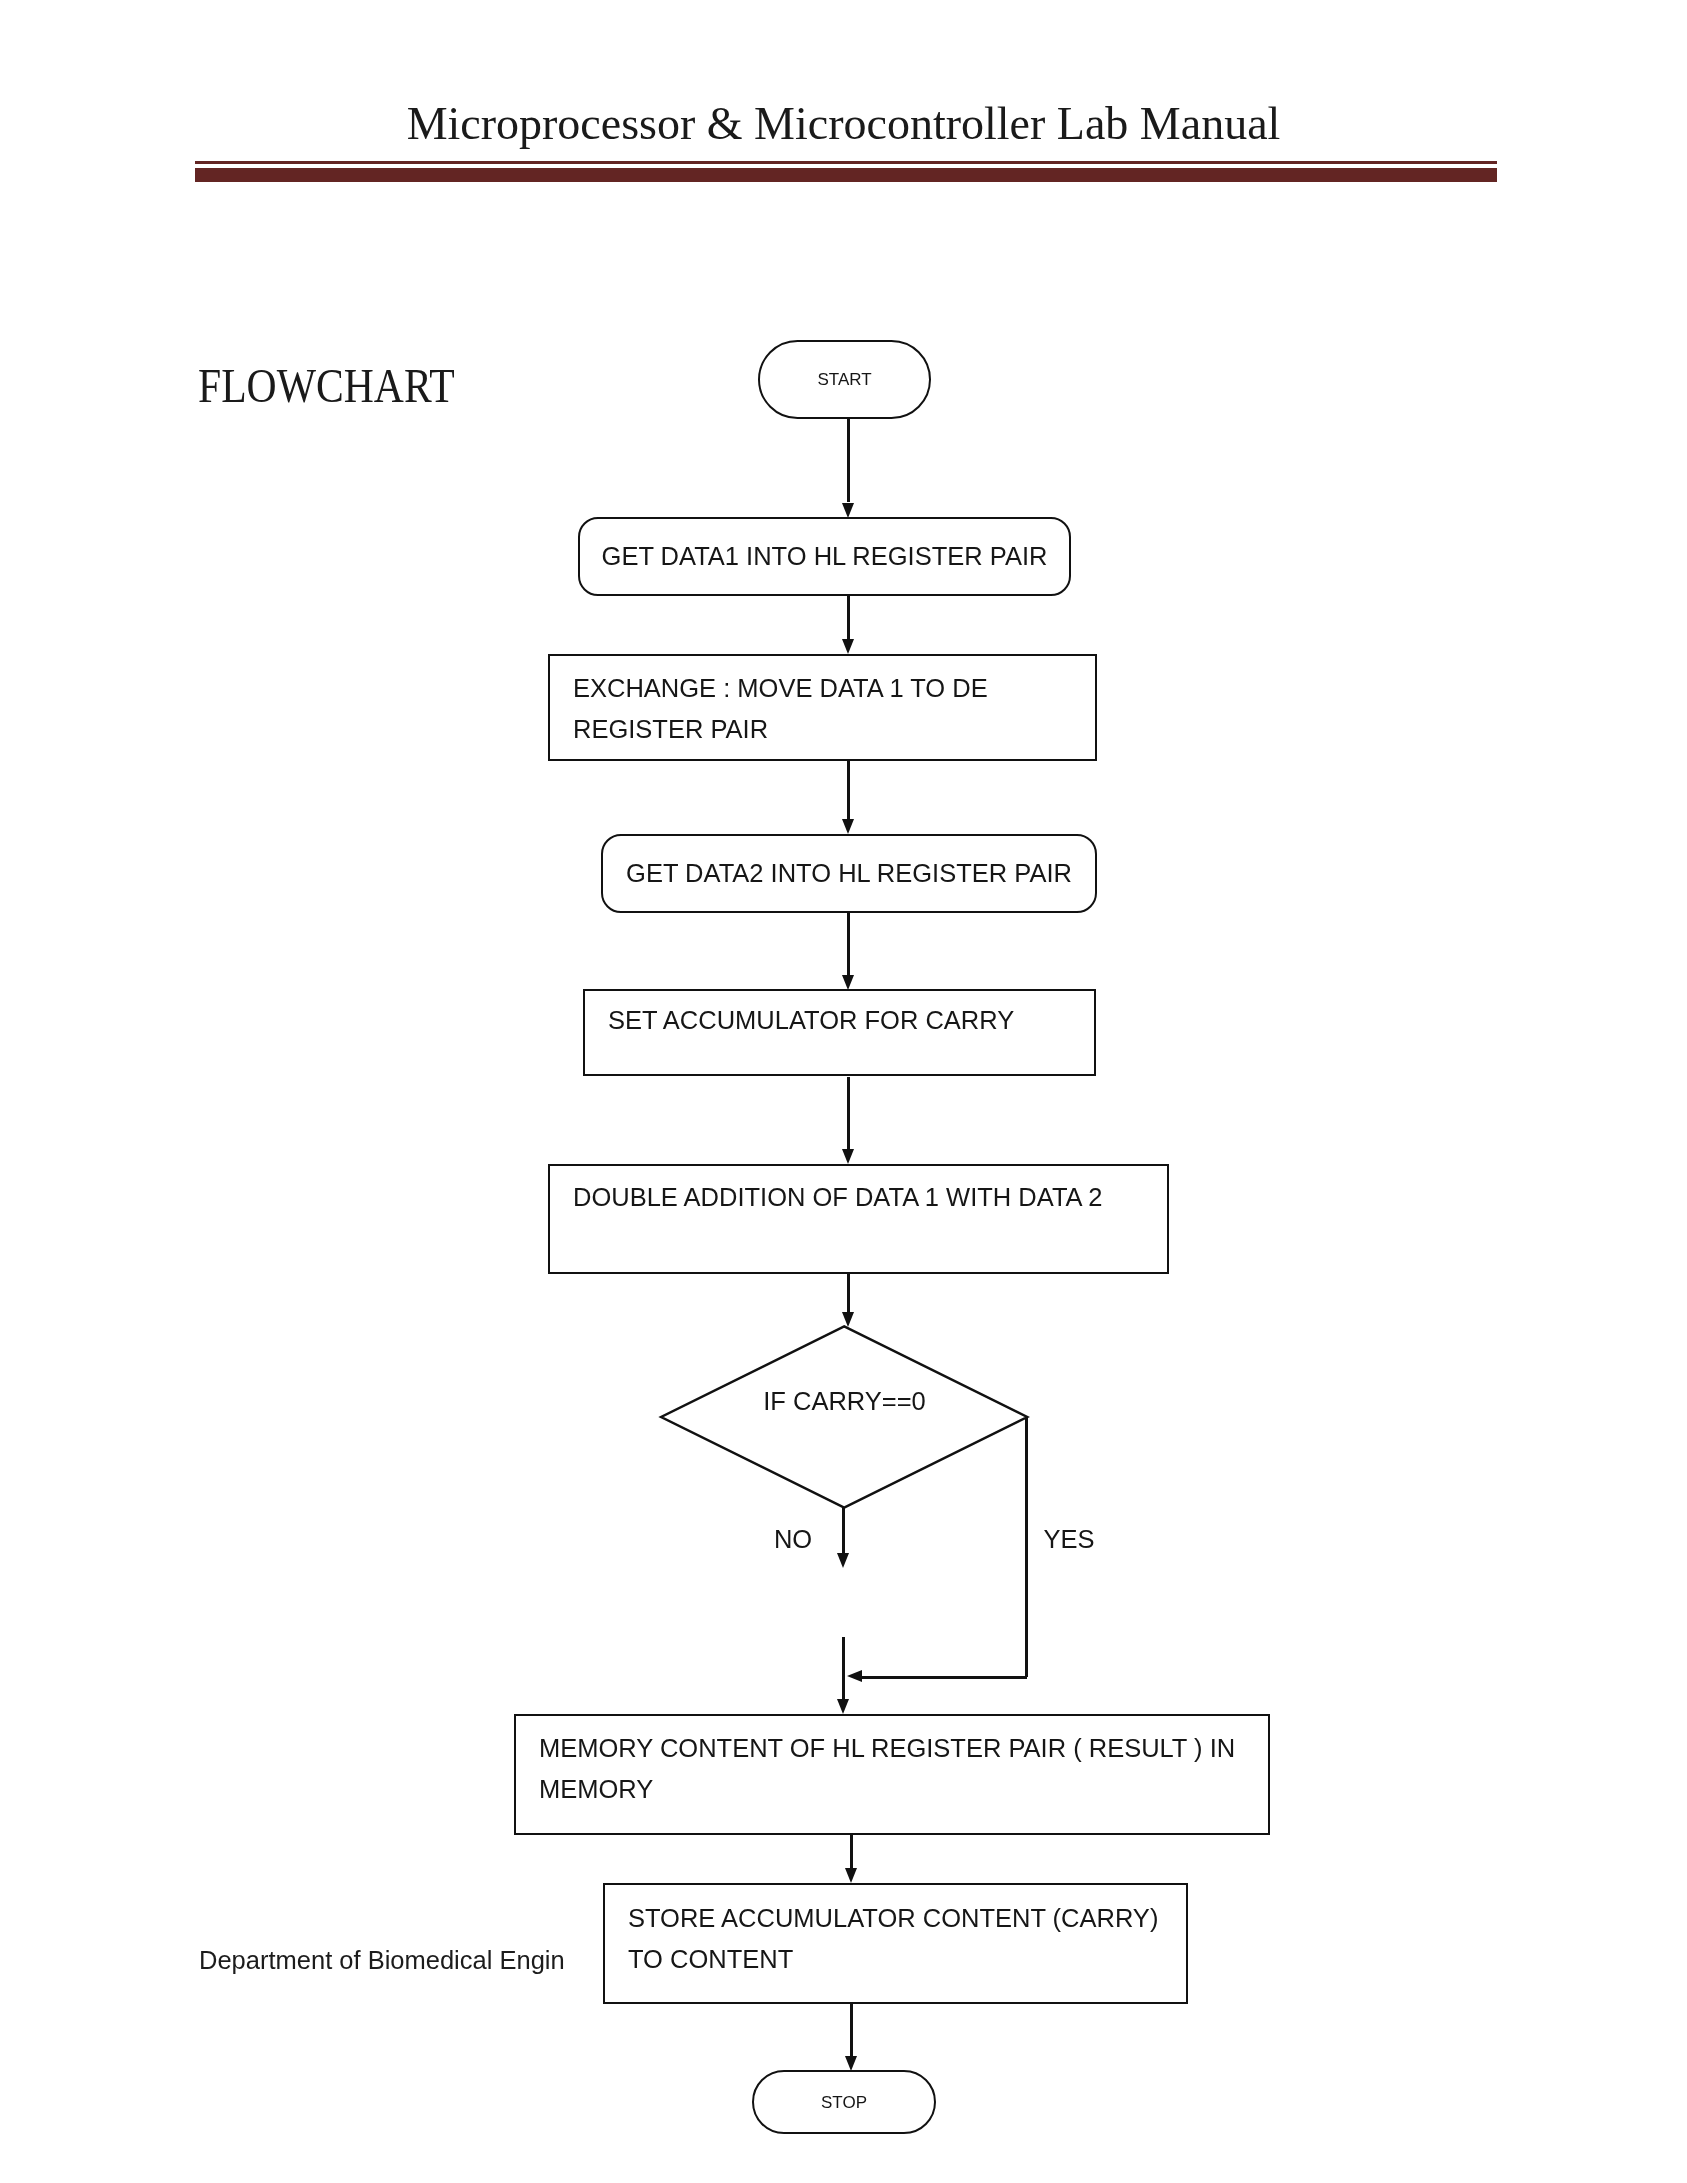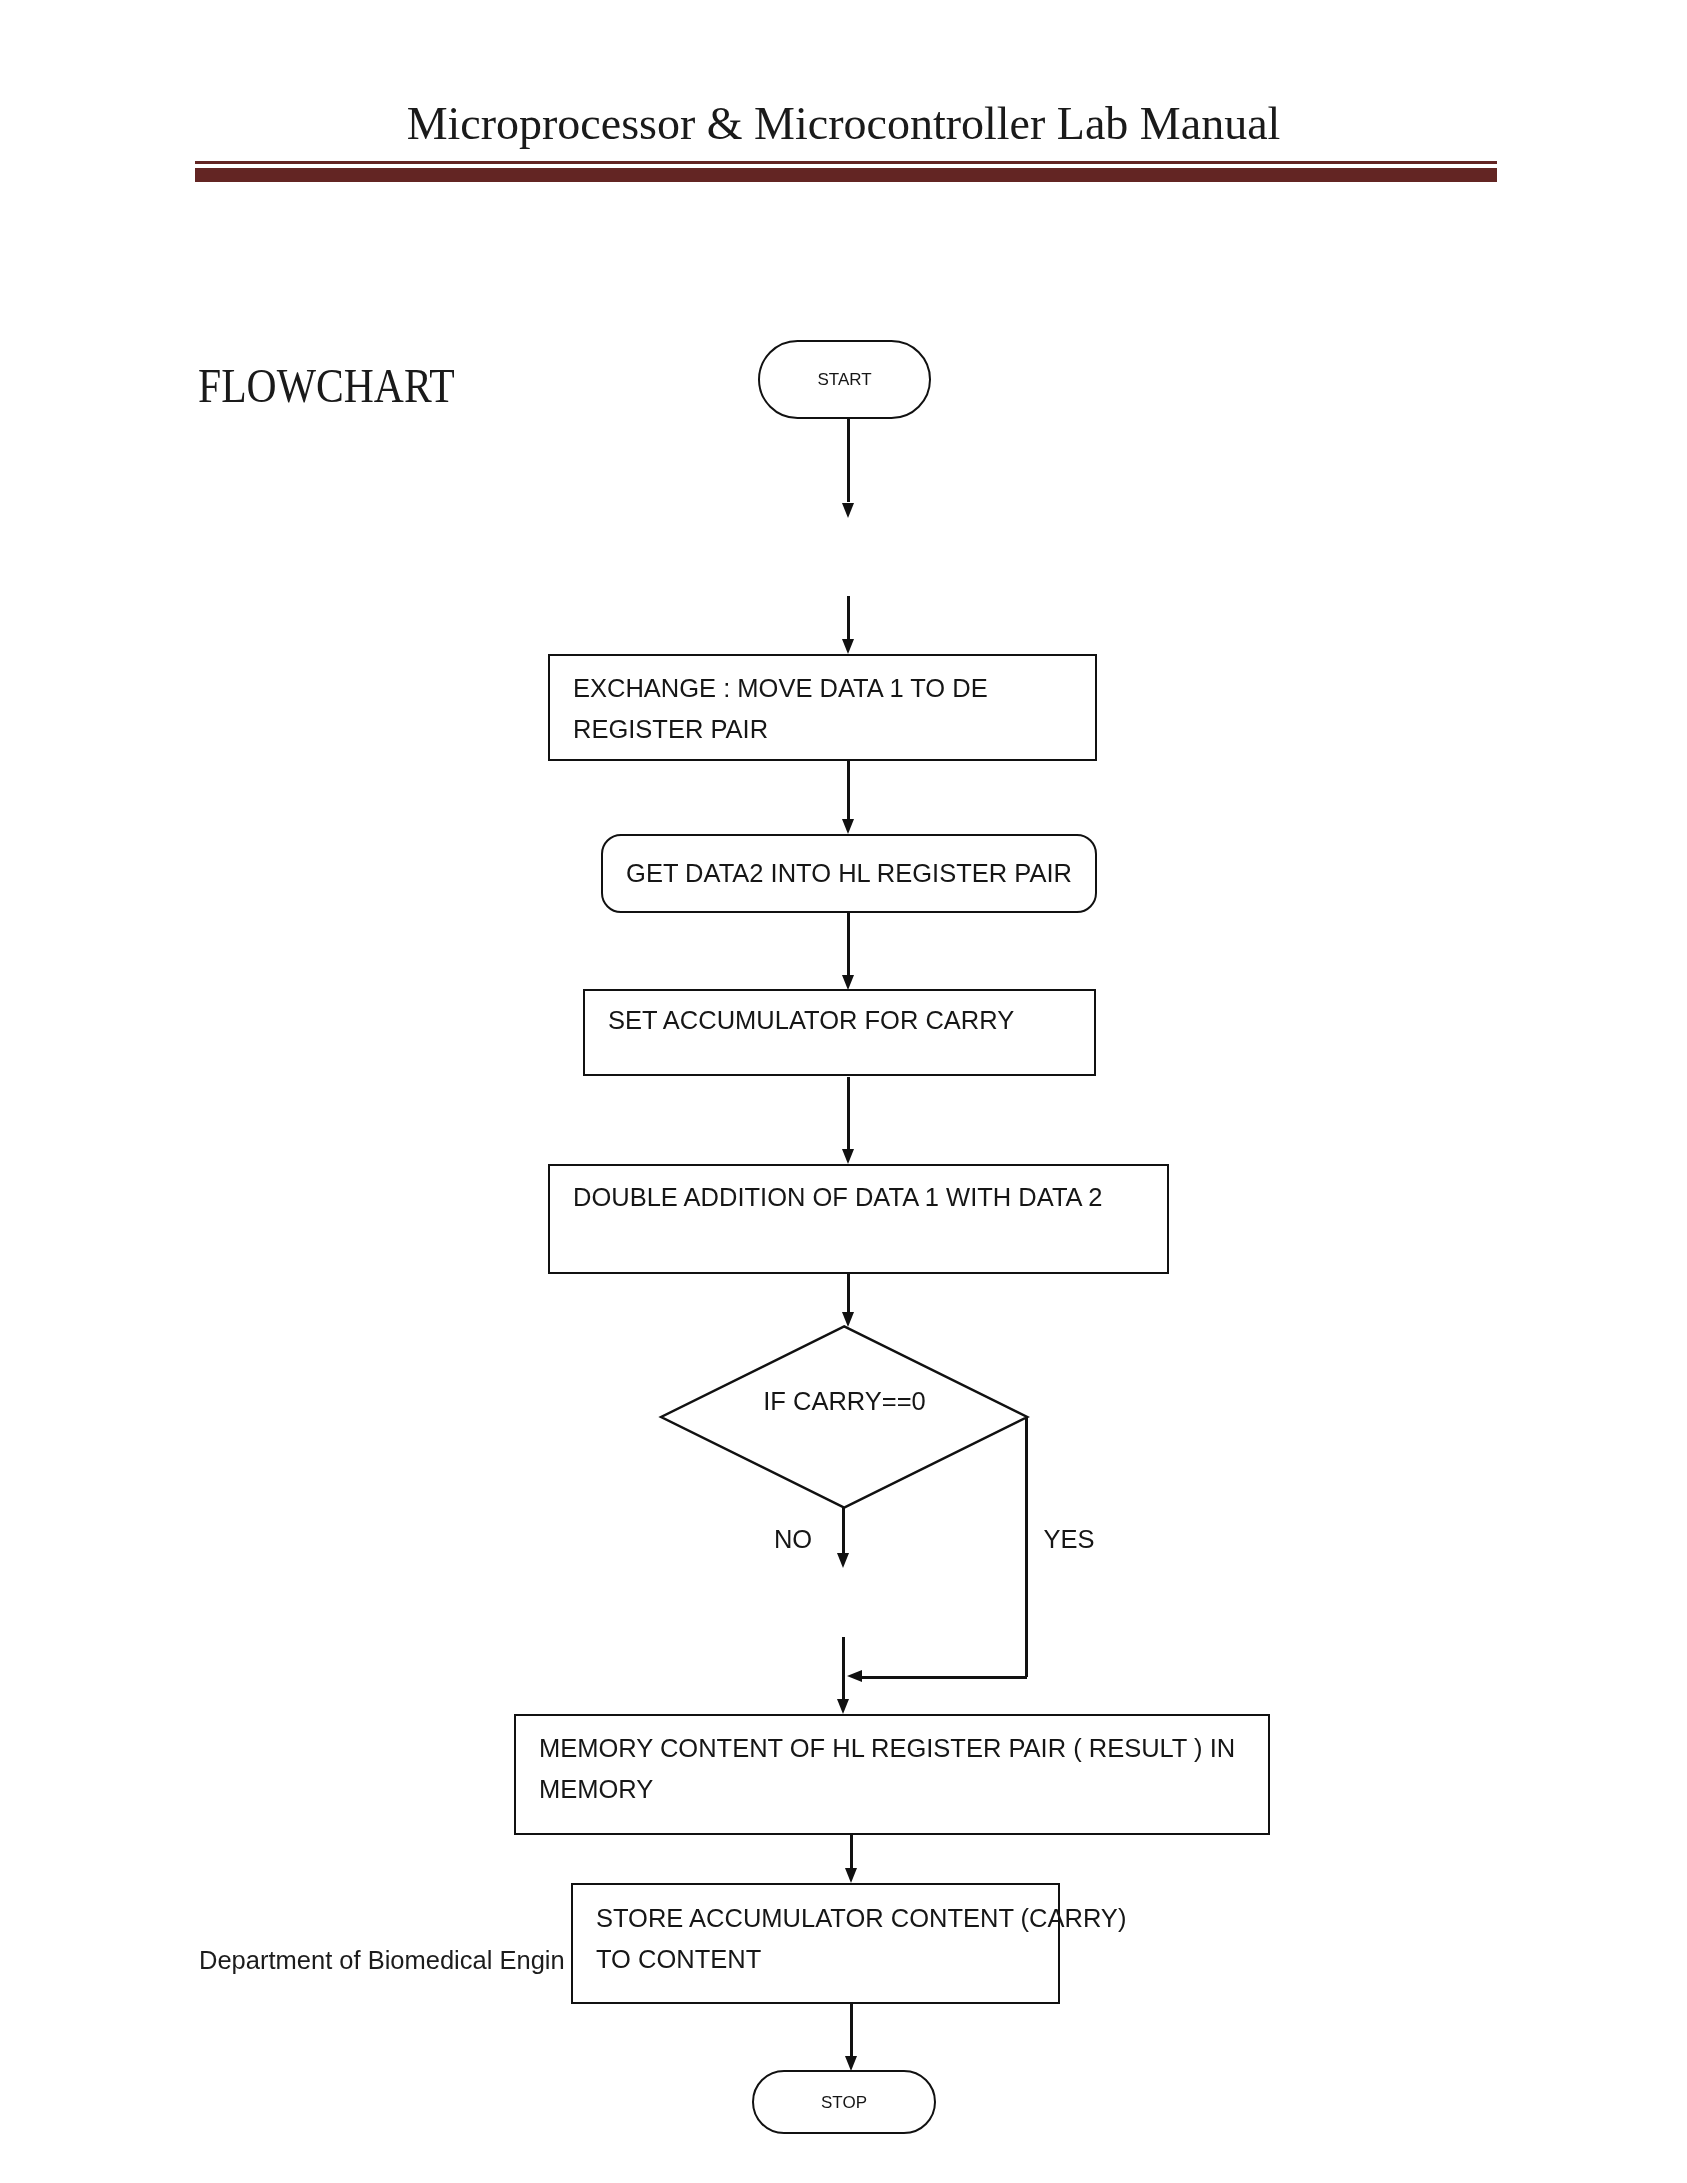--- a/index.html
+++ b/index.html
@@ -97,20 +97,23 @@
   <div class="vline" style="left:850px;top:1835px;height:33px;"></div>
   <div class="head-down" style="left:845px;top:1868px;"></div>
 
   <div class="vline" style="left:850px;top:2004px;height:52px;"></div>
   <div class="head-down" style="left:845px;top:2056px;"></div>
 
   <div class="node terminator center" style="left:758px;top:340px;width:173px;height:79px;">
     <span>START</span>
   </div>
 
+  <div class="node rounded center" style="left:578px;top:517px;width:493px;height:79px;">
+    <span>GET DATA1 INTO HL REGISTER PAIR</span>
+  </div>
 
   <div class="node pad two-line" style="left:548px;top:654px;width:549px;height:107px;padding-top:11.5px;line-height:41px;">
     <div class="nline">EXCHANGE : MOVE DATA 1 TO DE</div>
     <div class="nline">REGISTER PAIR</div>
   </div>
 
   <div class="node rounded center" style="left:601px;top:834px;width:496px;height:79px;">
     <span>GET DATA2 INTO HL REGISTER PAIR</span>
   </div>
 
@@ -131,21 +134,21 @@
 
   <div class="edge-label" style="left:756px;top:1523px;width:74px;">NO</div>
   <div class="edge-label" style="left:1028px;top:1523px;width:82px;">YES</div>
 
 
   <div class="node pad two-line" style="left:514px;top:1714px;width:756px;height:121px;padding-top:11.5px;line-height:41px;">
     <div class="nline">MEMORY CONTENT OF HL REGISTER PAIR ( RESULT ) IN</div>
     <div class="nline">MEMORY</div>
   </div>
 
-  <div class="node pad two-line" style="left:571px;top:1883px;width:489px;height:121px;padding-top:13px;line-height:41px;">
+  <div class="node pad two-line" style="left:603px;top:1883px;width:585px;height:121px;padding-top:13px;line-height:41px;">
     <div class="nline">STORE ACCUMULATOR CONTENT (CARRY)</div>
     <div class="nline">TO CONTENT</div>
   </div>
 
   <div class="node terminator center" style="left:752px;top:2070px;width:184px;height:64px;">
     <span>STOP</span>
   </div>
 
 </div>
 

